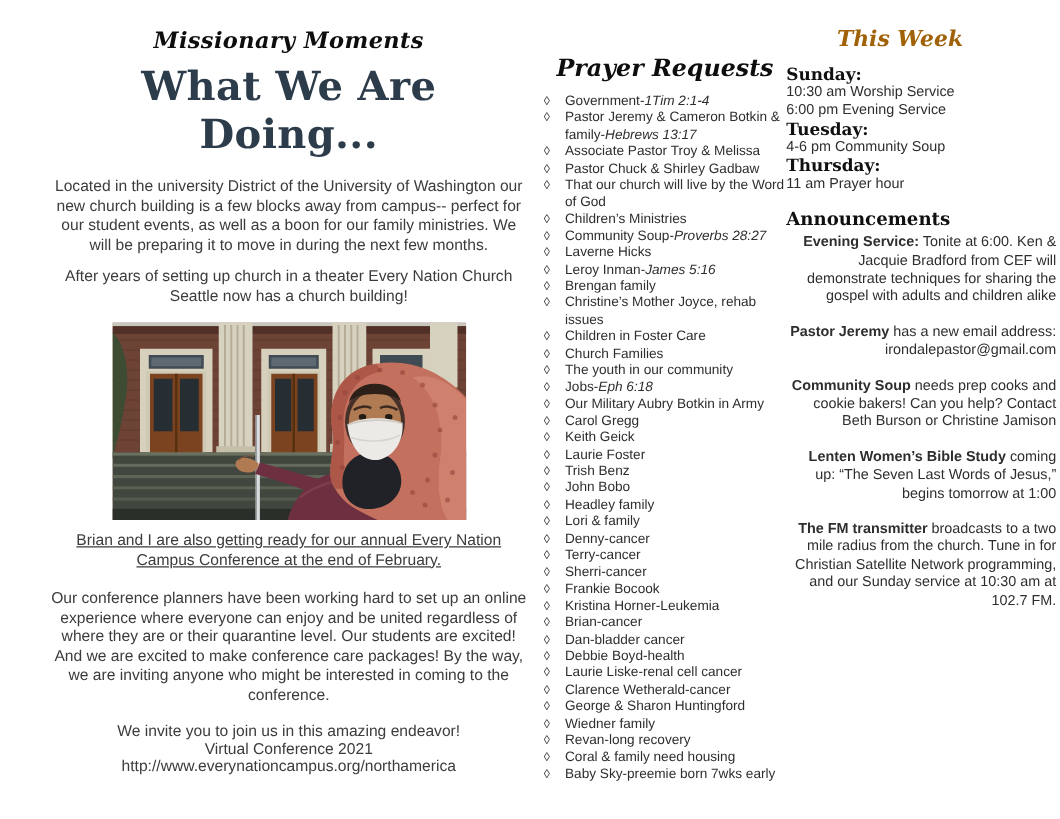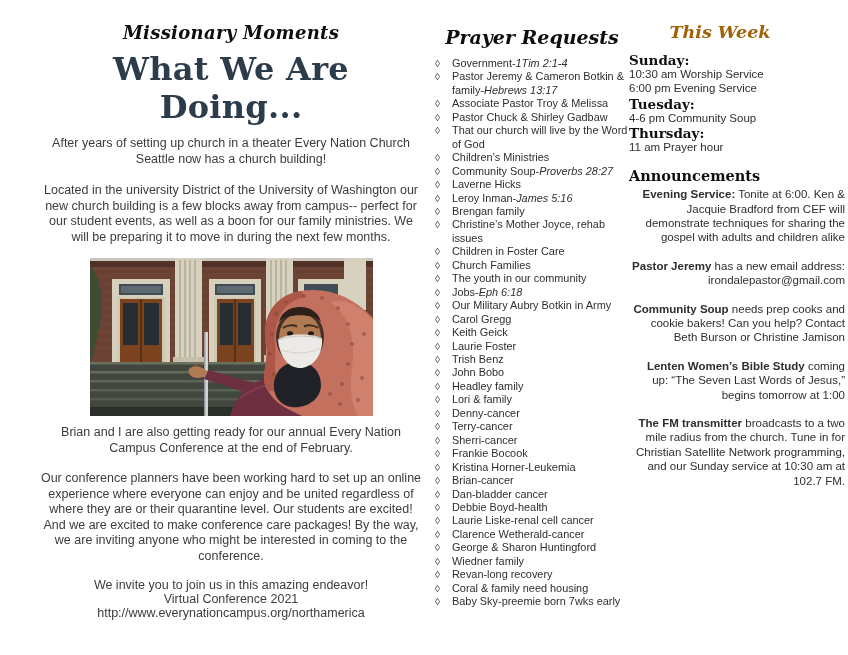--- a/index.html
+++ b/index.html
@@ -9,29 +9,29 @@
     -webkit-font-smoothing:antialiased;
   }
   
   .col-left{position:absolute;left:40px;top:22px;width:382px;text-align:center;}
   .kicker{font-family:"DejaVu Serif",serif;font-style:italic;font-weight:bold;
     font-size:18px;color:#0e0e0e;letter-spacing:.3px;}
   .main-title{font-family:"DejaVu Serif",serif;font-weight:bold;font-size:32px;
     color:#2c3c4b;margin-top:7px;letter-spacing:.3px;}
   .para{font-size:12.5px;line-height:15.5px;margin:10px 0 0;color:#3c3c3c;}
   .p2{margin-top:16px;}
-  .p3{margin-top:9px;}
+  .p3{margin-top:9px;text-decoration:underline;}
   .p4{margin-top:15px;}
   .photo{width:283px;height:158px;display:block;margin:13px auto 0;}
   .invite{margin-top:14px;font-size:12.5px;line-height:14px;}
   .logo-wrap{margin-top:38px;}
   .logo-svg{width:98px;height:32px;display:block;margin:0 auto;}
   .logo-caption{margin-top:7px;font-size:8px;letter-spacing:2.6px;color:#8d9298;}
   
-  .col-mid{position:absolute;left:435px;top:26px;width:194px;}
+  .col-mid{position:absolute;left:435px;top:44px;width:194px;}
   .mid-title{font-family:"DejaVu Serif",serif;font-style:italic;font-weight:bold;
     font-size:19px;color:#0e0e0e;text-align:center;margin-bottom:9px;}
   .prayer-list{margin:0;padding:0;list-style:none;}
   .prayer-item{display:flex;font-size:10.9px;line-height:13.45px;color:#2e2e2e;}
   .bullet{flex:none;width:17px;font-size:10px;color:#3a3a3a;}
   .prayer-ref{font-style:italic;}
   
   .col-right{position:absolute;left:629px;top:22px;width:216px;color:#2e2e2e;}
   .right-title{font-family:"DejaVu Serif",serif;font-style:italic;font-weight:bold;
     font-size:17.5px;color:#a16207;width:182px;text-align:center;margin-bottom:10px;}
@@ -42,22 +42,22 @@
     color:#101010;margin-top:12px;margin-bottom:3px;}
   .ann{font-size:11.5px;line-height:14.4px;margin:0 0 14px;text-align:right;}
   .ann-lead{font-weight:bold;}
 </style>
 </head>
 <body>
 
 <div class="col-left">
   <div class="kicker">Missionary Moments</div>
   <div class="main-title">What We Are Doing...</div>
+  <p class="para p2">Located in the university District of the University of Washington our new church building is a few blocks away from campus-- perfect for our student events, as well as a boon for our family ministries. We will be preparing it to move in during the next few months.</p>
   <p class="para">After years of setting up church in a theater Every Nation Church Seattle now has a church building!</p>
-  <p class="para p2">Located in the university District of the University of Washington our new church building is a few blocks away from campus-- perfect for our student events, as well as a boon for our family ministries. We will be preparing it to move in during the next few months.</p>
 
   <svg class="photo" viewBox="0 0 283 158" preserveAspectRatio="none" role="img" aria-label="Woman in headscarf and face mask gesturing toward new church building with columns and steps">
 
     <rect width="283" height="158" fill="#6d4336"></rect>
     <g stroke="#5a362b" stroke-width="1" opacity="0.5">
       <line x1="0" y1="14" x2="283" y2="14"></line>
         <line x1="0" y1="22" x2="283" y2="22"></line>
       <line x1="0" y1="30" x2="283" y2="30"></line>
         <line x1="0" y1="38" x2="283" y2="38"></line>
       <line x1="0" y1="46" x2="283" y2="46"></line>

